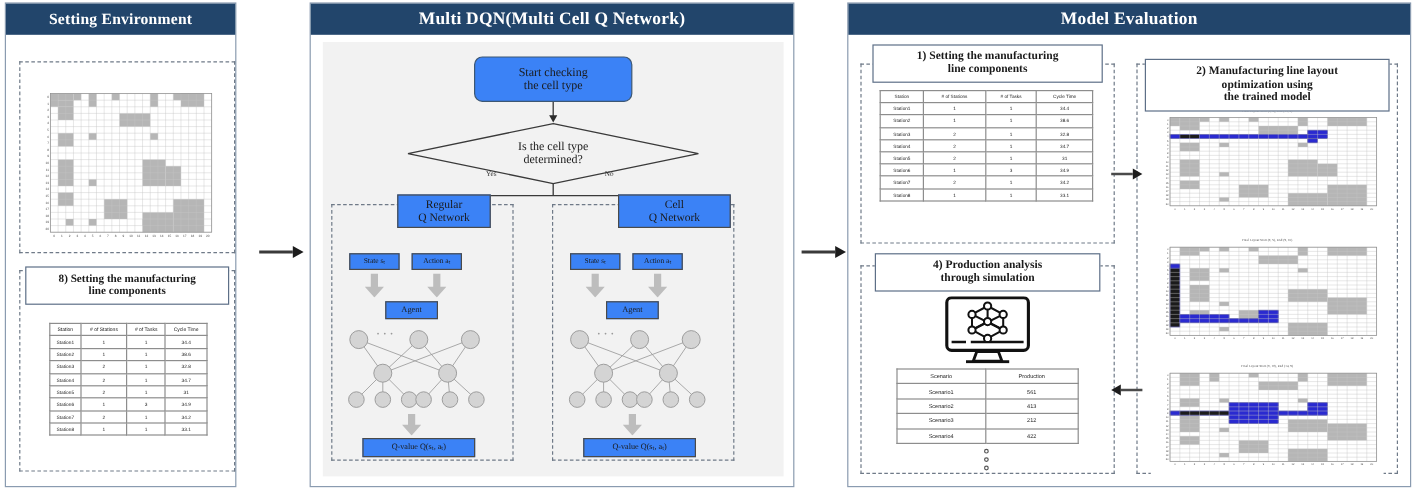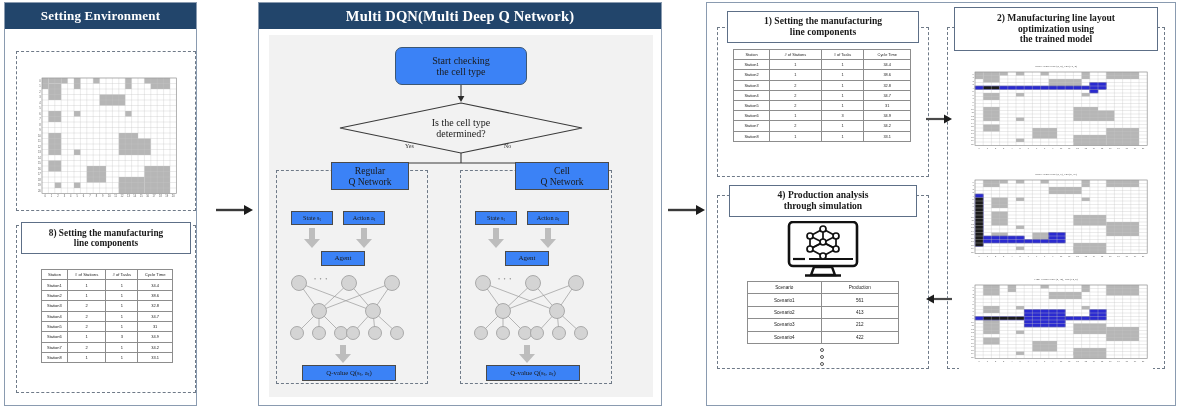--- a/index.html
+++ b/index.html
@@ -270,21 +270,21 @@
       </table>
     </div>
   </div>
 
   <svg class="conn" style="left:214px;top:203px;" width="40" height="14" viewBox="0 0 40 14">
     <line x1="2" y1="7" x2="30" y2="7" stroke="#3a3a3a" stroke-width="2.4"></line>
     <polygon points="30,2 39,7 30,12" fill="#1c1c1c"></polygon>
   </svg>
 
   <div class="panel" id="panel-dqn">
-    <div class="panel-header">Multi DQN(Multi Deep Q Network)</div>
+    <div class="panel-header">Multi DQN(Multi Cell Q Network)</div>
     <div class="panel-body">
       <div id="dqn-canvas">
 
         <svg style="position:absolute;left:0;top:0;" width="384" height="362" viewBox="0 0 384 362">
 
           <line x1="192" y1="50" x2="192" y2="62" stroke="#3a3a3a" stroke-width="1.1"></line>
           <polygon points="188.6,61 195.4,61 192,67" fill="#2b2b2b"></polygon>
 
           <polygon points="192,68 313,93 192,118 71,93" fill="none" stroke="#3a3a3a" stroke-width="1.1"></polygon>
 
@@ -420,20 +420,21 @@
       </div>
     </div>
   </div>
 
   <svg class="conn" style="left:666px;top:203px;" width="40" height="14" viewBox="0 0 40 14">
     <line x1="2" y1="7" x2="30" y2="7" stroke="#3a3a3a" stroke-width="2.4"></line>
     <polygon points="30,2 39,7 30,12" fill="#1c1c1c"></polygon>
   </svg>
 
   <div class="panel" id="panel-eval">
+    <div class="panel-header">Model Evaluation</div>
     <div class="panel-body">
 
       <div class="dashed" style="left:10px;top:24px;width:212px;height:150px;"></div>
 
       <div class="caption" style="left:20px;top:8px;width:192px;height:32px;font-size:9.6px;white-space:pre-line;">1) Setting the manufacturing
 line components</div>
 
       <table class="dt t-eval" style="left:26px;top:46px;width:178px;">
         <thead>
             <tr>
@@ -553,21 +554,21 @@
       </table>
 
       <div class="dots-v" style="left:113px;top:345px;">
         <i></i>
           <i></i>
           <i></i>
       </div>
 
       <div class="dashed" style="left:240px;top:24px;width:218px;height:342px;"></div>
 
-      <div class="caption" style="left:247px;top:4px;width:204px;height:44px;font-size:9.6px;white-space:pre-line;">2) Manufacturing line layout
+      <div class="caption" style="left:247px;top:20px;width:204px;height:44px;font-size:9.6px;white-space:pre-line;">2) Manufacturing line layout
 optimization using
 the trained model</div>
 
       <div class="plotcard" style="left:252px;top:62px;width:194px;height:94px;">
         <div class="plot-title">Final Layout Start (0, 4), End (15, 4)</div>
         <svg class="gridsvg" width="194" height="86" viewBox="0 0 194 86">
           <rect x="0" y="0" width="194" height="86" fill="#fff"></rect>
           <g class="res-cells">
               <rect x="16" y="4" width="8.2" height="7" fill="#b6b6b6"></rect>
               <rect x="24.2" y="4" width="16.4" height="10.5" fill="#b6b6b6"></rect>

